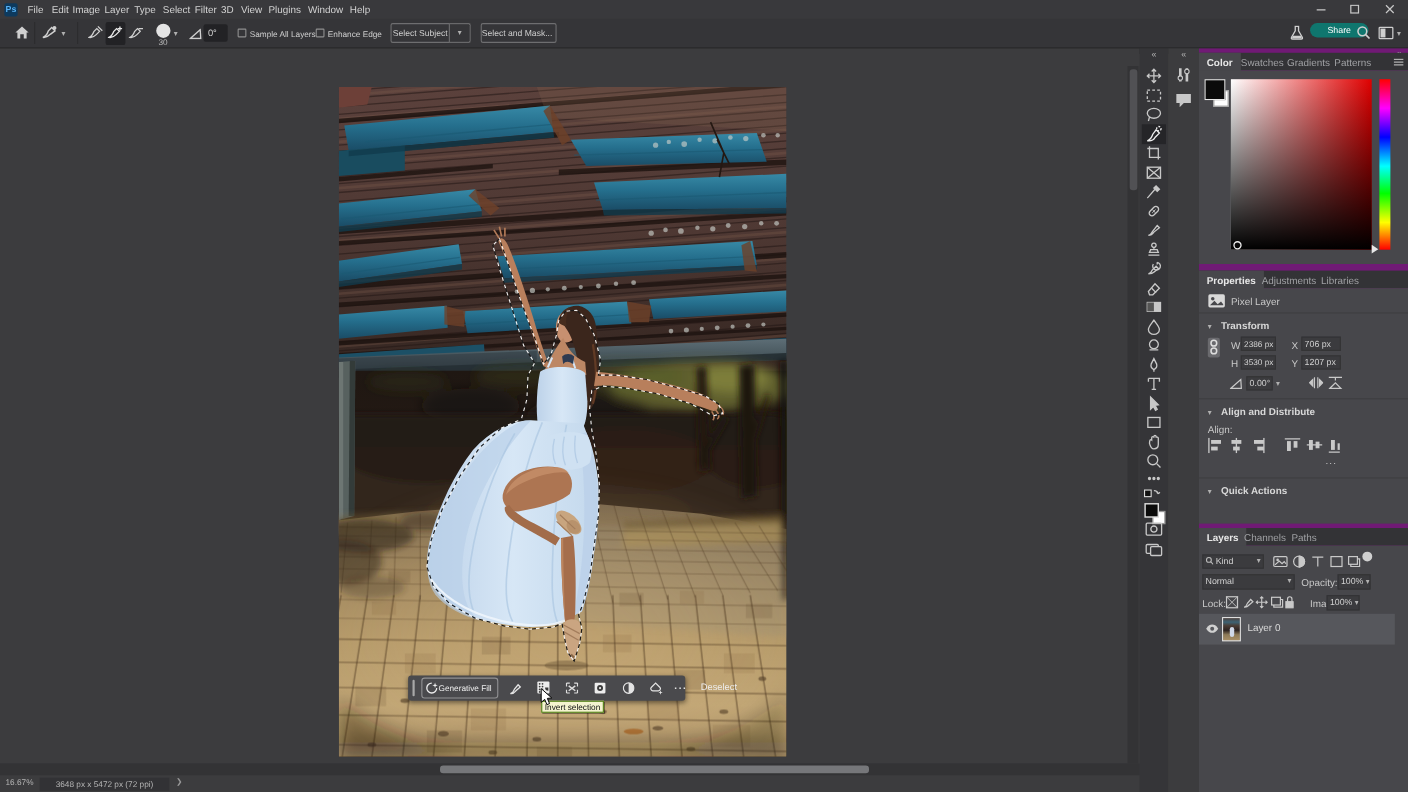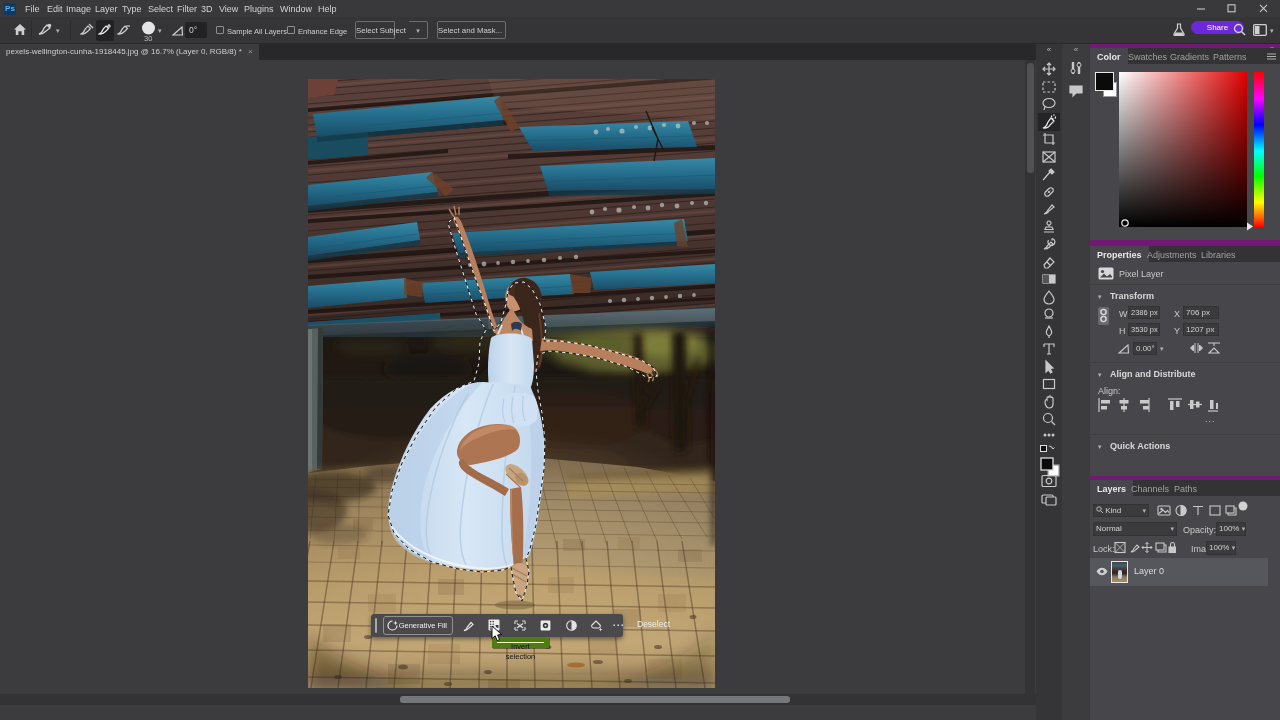--- a/index.html
+++ b/index.html
@@ -26,21 +26,21 @@
 #doctab { position:absolute; left:0px; top:0px; height:16px; background:#3c3c3e;
   color:#cfcfcf; font-size:8px; line-height:16px; padding:0 6px; white-space:nowrap; }
 #tabbar2 { position:absolute; left:1036px; top:44px; width:244px; height:5px; background:#28282b; }
 
 
 #canvas { position:absolute; left:0; top:60px; width:1036px; height:634px; background:#3c3c3e; overflow:hidden; }
 #photo { position:absolute; left:308px; top:19px; }
 #ctxbar { position:absolute; left:371px; top:554px; width:252px; height:23px;
   background:#4a4a4d; border-radius:3px; box-shadow:0 2px 5px rgba(0,0,0,0.45); }
 #tooltip { position:absolute; left:492px; top:577px; width:57px; height:11px;
-  background:#f4f4cf; border:5px solid #4d7c0f; color:#111; font-size:7.5px;
+  background:#f4f4cf; border:1px solid #4d7c0f; color:#111; font-size:7.5px;
   line-height:10px; text-align:center; box-shadow:1px 1px 0 rgba(0,0,0,0.4); }
 #cursor { position:absolute; left:491px; top:565px; }
 
 
 #vscroll { position:absolute; left:1025px; top:60px; width:10px; height:634px; background:#333335; }
 #vthumb { position:absolute; left:1.5px; top:3px; width:7px; height:110px; background:#515154; border-radius:3px;}
 #hscroll { position:absolute; left:0px; top:694px; width:1036px; height:11px; background:#333335; }
 #hthumb { position:absolute; left:400px; top:2px; width:390px; height:7px; background:#76777a; border-radius:3px;}
 #statusbar { position:absolute; left:0; top:705px; width:1036px; height:15px; background:#3c3c3e;
   color:#b5b5b5; font-size:7.5px; }
@@ -117,43 +117,40 @@
     <div class="abs" style="left:144px;top:17px;font-size:7.5px;color:#bbb">30</div>
     <span class="abs chev" style="left:158px;top:10px">▾</span>
     <svg class="abs" style="left:172px;top:9px" width="12" height="10" viewBox="0 0 12 10">
       <path d="M1,9 L10,1 L10.5,9 Z" fill="none" stroke="#cfcfcf" stroke-width="1.2"></path>
     </svg>
     <div class="abs" style="left:185px;top:5px;width:22px;height:16px;background:#222225;border-radius:2px;color:#d0d0d0;font-size:8.5px;line-height:16px;padding-left:4px">0°</div>
     <div class="abs" style="left:216px;top:9px;width:8px;height:8px;border:1px solid #8f8f8f;border-radius:1px"></div>
     <span class="abs" style="left:227px;top:9.5px;font-size:7.5px">Sample All Layers</span>
     <div class="abs" style="left:287px;top:9px;width:8px;height:8px;border:1px solid #8f8f8f;border-radius:1px"></div>
     <span class="abs" style="left:298px;top:9.5px;font-size:7.5px">Enhance Edge</span>
-    <div class="abs" style="left:355px;top:4px;width:40px;height:18px;border:1px solid #6e6e70;border-radius:2px 0 0 2px;text-align:center;line-height:17px;font-size:7.8px">Select Subject</div>
+    <div class="abs" style="left:355px;top:4px;width:54px;height:18px;border:1px solid #6e6e70;border-radius:2px 0 0 2px;text-align:center;line-height:17px;font-size:7.8px">Select Subject</div>
     <div class="abs" style="left:409px;top:4px;width:19px;height:18px;border:1px solid #6e6e70;border-left:none;border-radius:0 2px 2px 0;text-align:center"><span class="chev" style="line-height:17px">▾</span></div>
     <div class="abs" style="left:437px;top:4px;width:69px;height:18px;border:1px solid #6e6e70;border-radius:2px;text-align:left;line-height:17px;font-size:7.8px">Select and Mask...</div>
 
     <svg class="abs" style="left:1173px;top:6px" width="12" height="14" viewBox="0 0 12 14">
       <path d="M4.5,1 L7.5,1 L7.5,5 L11,11 Q11.5,12.5 10,12.5 L2,12.5 Q0.5,12.5 1,11 L4.5,5 Z" fill="none" stroke="#cfcfcf" stroke-width="1.2"></path>
       <path d="M2.5,9.5 L9.5,9.5 L10.8,12 L1.2,12 Z" fill="#cfcfcf"></path>
     </svg>
-    <div class="abs" style="left:1191px;top:4px;width:53px;height:13px;background:#6d28d9;border-radius:7px;color:#fff;font-size:8px;text-align:center;line-height:13px">Share</div>
+    <div class="abs" style="left:1191px;top:4px;width:53px;height:13px;background:#0f766e;border-radius:7px;color:#fff;font-size:8px;text-align:center;line-height:13px">Share</div>
     <svg class="abs" style="left:1233px;top:6px" width="13" height="13" viewBox="0 0 13 13">
       <circle cx="5.5" cy="5.5" r="4" fill="none" stroke="#cfcfcf" stroke-width="1.4"></circle>
       <path d="M8.5,8.5 L12,12" stroke="#cfcfcf" stroke-width="1.6"></path>
     </svg>
     <svg class="abs" style="left:1253px;top:7px" width="14" height="12" viewBox="0 0 14 12">
       <rect x="0.7" y="0.7" width="12.6" height="10.6" rx="1" fill="none" stroke="#cfcfcf" stroke-width="1.3"></rect>
       <rect x="2" y="2" width="4.5" height="8" fill="#cfcfcf"></rect>
     </svg>
     <span class="abs chev" style="left:1270px;top:10px">▾</span>
   </div>
 
-  <div id="tabbar">
-      <div id="doctab">pexels-wellington-cunha-1918445.jpg @ 16.7% (Layer 0, RGB/8) * <span style="color:#999;margin-left:4px">×</span></div>
-    </div>
   <div id="tabbar2"></div>
 
   <div id="canvas">
     <div id="photo">
 <svg width="407" height="609" viewBox="0 0 407 609">
 <defs>
   <linearGradient id="woodg" x1="0" y1="0" x2="0" y2="1">
     <stop offset="0" stop-color="#5b413c"></stop>
               <stop offset="0.5" stop-color="#4e3833"></stop>
     <stop offset="1" stop-color="#332520"></stop>
@@ -601,20 +598,25 @@
       <path d="M1,1 L1,13.5 L4.2,10.8 L6.2,15.6 L8.6,14.6 L6.6,9.9 L10.6,9.5 Z" fill="#fff" stroke="#000" stroke-width="0.9"></path>
     </svg>
   </div>
 
   <div id="vscroll">
       <div id="vthumb"></div>
     </div>
   <div id="hscroll">
       <div id="hthumb"></div>
     </div>
+  <div id="statusbar">
+    <span style="position:absolute;left:5px;top:2px">16.67%</span>
+    <div id="statusfield">3648 px x 5472 px (72 ppi)</div>
+    <span style="position:absolute;left:160px;top:2px;color:#9a9a9a;font-size:7px">❯</span>
+  </div>
 
   <div id="toolscol">
   <svg width="26" height="676" viewBox="0 0 26 676">
     <text x="13" y="8" fill="#b5b5b5" font-size="8" text-anchor="middle">«</text>
     <g stroke="#c8c8c8" stroke-width="1.2" fill="none">
 
       <g transform="translate(13,25)">
             <path d="M0,-6 L0,6 M-6,0 L6,0 M-2,-4 L0,-6 L2,-4 M-2,4 L0,6 L2,4 M-4,-2 L-6,0 L-4,2 M4,-2 L6,0 L4,2"></path>
           </g>
 

